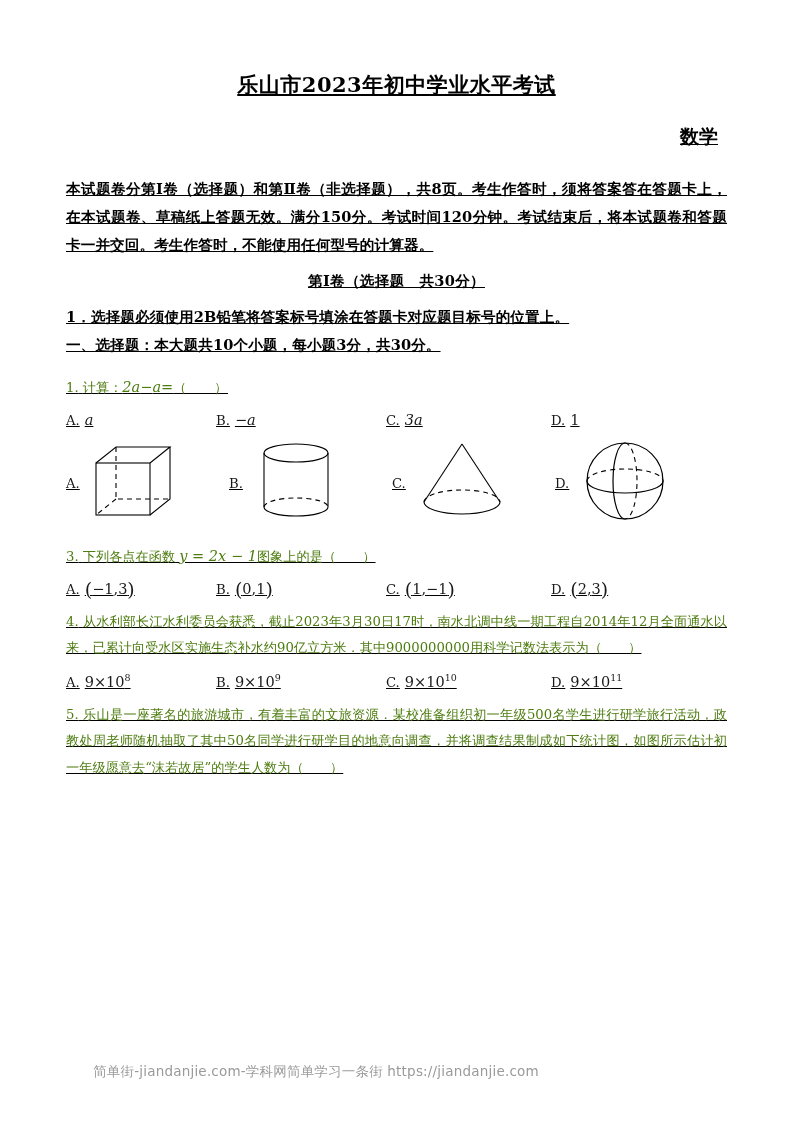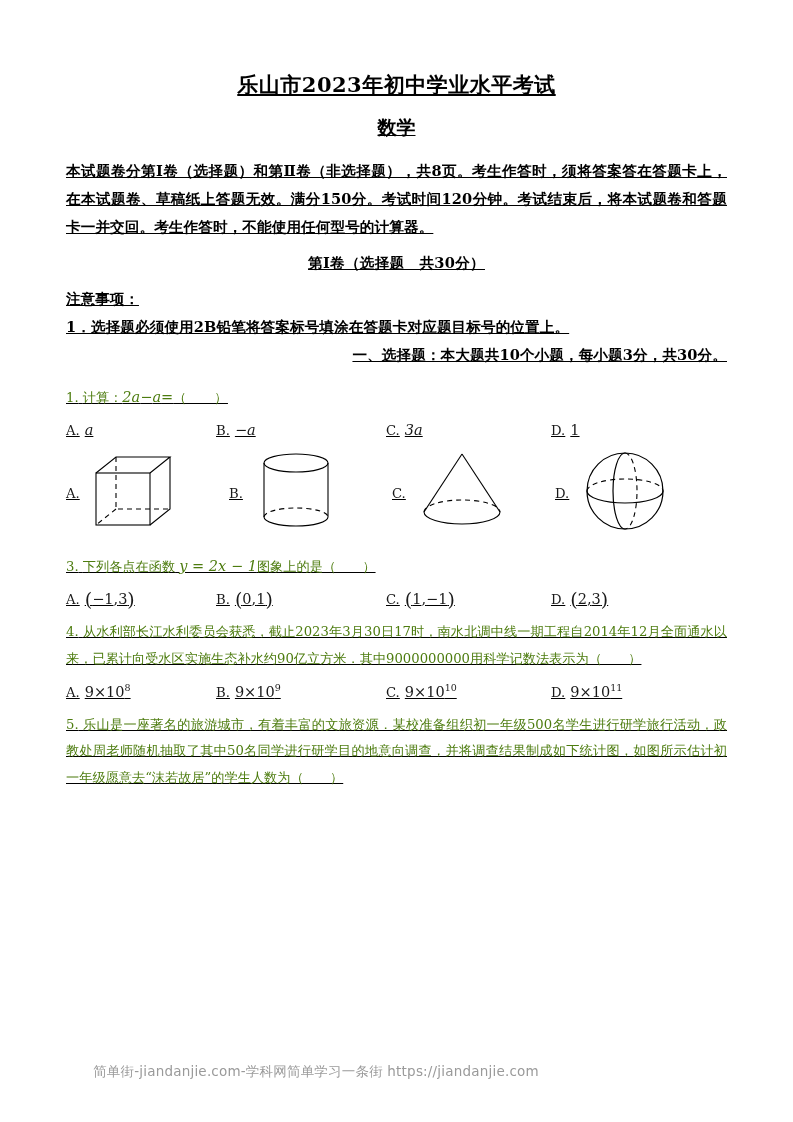--- a/index.html
+++ b/index.html
@@ -29,24 +29,24 @@
   .doc-title {
     text-align: center;
     font-size: 21px;
     font-weight: bold;
     letter-spacing: 0.5px;
     margin: 0;
     padding-top: 62px;
     line-height: 1.35;
   }
   .doc-subject {
-    text-align: center;
+    text-align: right;
     font-size: 19px;
     font-weight: bold;
-    margin: 0;
+    margin: 9px;
     padding-top: 16px;
     line-height: 1.35;
   }
 
   
   .intro {
     font-size: 14.6px;
     font-weight: bold;
     line-height: 1.92;
     text-align: justify;
@@ -75,21 +75,20 @@
     margin: 0;
     letter-spacing: 0.1px;
   }
   .big-section {
     font-size: 14.6px;
     font-weight: bold;
     line-height: 1.92;
     margin: 0;
     padding-bottom: 2px;
     letter-spacing: 0.1px;
-    text-align: right;
   }
 
   
   .question {
     font-size: 13.2px;
     line-height: 2.0;
     text-align: justify;
     margin: 0;
     color: #4d7c0f;
   }
@@ -189,21 +188,20 @@
 
 <div class="page">
 
   <h1 class="doc-title">乐山市2023年初中学业水平考试</h1>
   <h2 class="doc-subject">数学</h2>
 
   <p class="intro">本试题卷分第Ⅰ卷（选择题）和第Ⅱ卷（非选择题），共8页。考生作答时，须将答案答在答题卡上，在本试题卷、草稿纸上答题无效。满分150分。考试时间120分钟。考试结束后，将本试题卷和答题卡一并交回。考生作答时，不能使用任何型号的计算器。</p>
 
   <p class="section-center">第Ⅰ卷（选择题　共30分）</p>
 
-  <p class="notice-head">注意事项：</p>
   <p class="notice-item">1．选择题必须使用2B铅笔将答案标号填涂在答题卡对应题目标号的位置上。</p>
 
   <p class="big-section">一、选择题：本大题共10个小题，每小题3分，共30分。</p>
 
   <div class="question q-stem">
     <span>1.</span>
     <span>计算：</span><span class="math"><span>2a</span><span class="op">−</span><span>a</span><span class="op">=</span></span><span class="blank-paren">（　　）</span>
   </div>
   <div class="options">
     <div class="opt opt-a">

